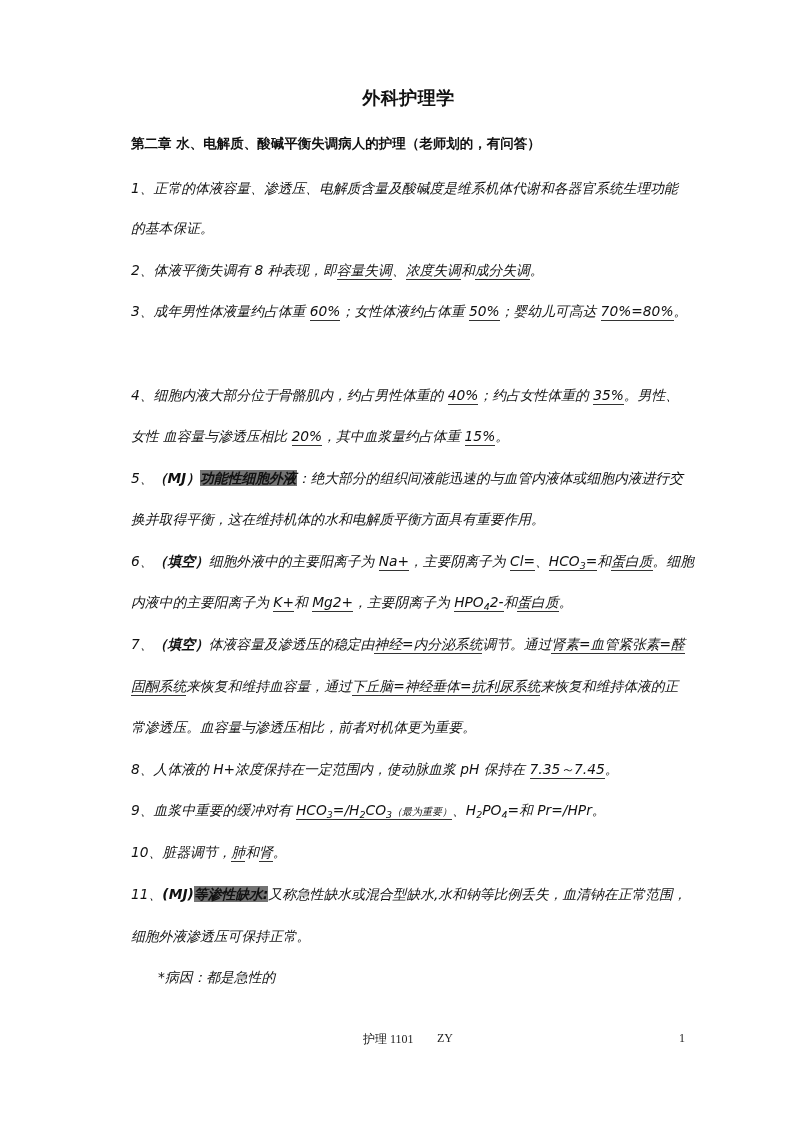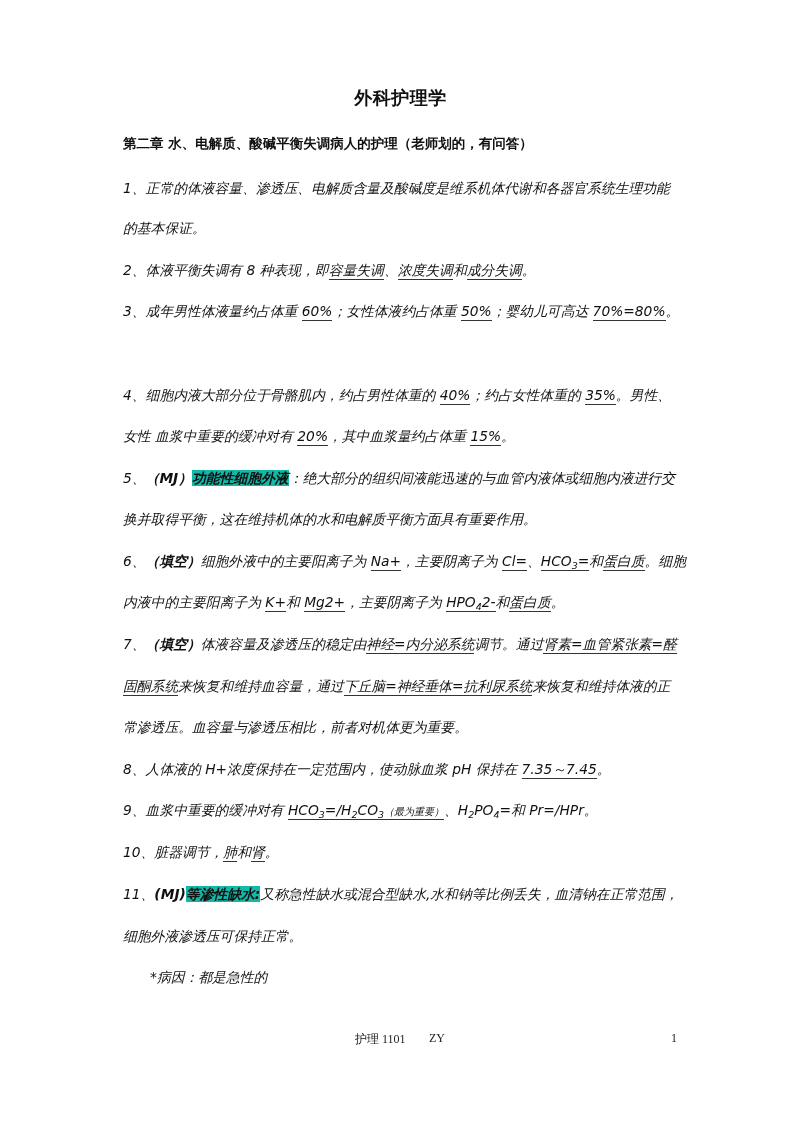--- a/index.html
+++ b/index.html
@@ -1,37 +1,37 @@
 <!DOCTYPE html>
 <html><head>
   <meta charset="utf-8">
   <style>
     html, body { margin: 0; padding: 0; background: #ffffff; }
     body {
       width: 793px; height: 1122px; position: relative; overflow: hidden;
       font-family: "DejaVu Sans", "Liberation Sans", sans-serif;
       color: #111111;
     }
-    .page { position: absolute; left: 4px; top: 0; width: 637px; height: 1122px; padding-left: 40px; }
+    .page { position: absolute; left: 12px; top: 0; width: 637px; height: 1122px; padding-left: 40px; }
     .title {
       position: absolute; left: 0; width: 793px; top: 86px; text-align: center;
       font-size: 18px; font-weight: bold; letter-spacing: 0.5px;
     }
     .chapter {
       position: absolute; left: 119px; top: 135px;
       font-size: 13.5px; font-weight: bold; white-space: nowrap;
     }
     .line {
       position: absolute; left: 119px; font-size: 13.8px; white-space: nowrap;
       line-height: 20px;
       font-style: italic;
     }
     .u { border-bottom: 1.3px solid #333; padding-bottom: 1px; }
     .b { font-weight: bold; }
-    .hl { background: #14b8a6; font-weight: bold; }
+    .hl { background: #737373; font-weight: bold; }
     .sub { font-size: 9.5px; vertical-align: -3px; }
     .small { font-size: 10px; }
     .indent { left: 146px; text-align: center; }
     .footer {
       position: absolute; top: 1031px; font-family: "Liberation Serif", serif;
       font-size: 12px; color: #222;
     }
   </style>
 </head>
 <body>
@@ -51,21 +51,21 @@
   </div>
 
   <div class="line" style="top:301px">
     <span>3、</span><span>成年男性体液量约占体重 </span><span class="u">60%</span><span>；女性体液约占体重 </span><span class="u">50%</span><span>；婴幼儿可高达 </span><span class="u">70%=80%</span><span>。</span>
   </div>
 
   <div class="line" style="top:385px">
     <span>4、</span><span>细胞内液大部分位于骨骼肌内，约占男性体重的 </span><span class="u">40%</span><span>；约占女性体重的 </span><span class="u">35%</span><span>。男性、</span>
   </div>
   <div class="line" style="top:426px">
-    <span>女性  血浆中重要的缓冲对有 </span><span class="u">20%</span><span>，其中血浆量约占体重 </span><span class="u">15%</span><span>。</span>
+    <span>女性  血容量与渗透压相比 </span><span class="u">20%</span><span>，其中血浆量约占体重 </span><span class="u">15%</span><span>。</span>
   </div>
 
   <div class="line" style="top:468px">
     <span>5、</span><span class="b">（MJ）</span><span class="hl">功能性细胞外液</span><span>：绝大部分的组织间液能迅速的与血管内液体或细胞内液进行交</span>
   </div>
   <div class="line" style="top:509px">换并取得平衡，这在维持机体的水和电解质平衡方面具有重要作用。</div>
 
   <div class="line" style="top:551px">
     <span>6、</span><span class="b">（填空）</span><span>细胞外液中的主要阳离子为 </span><span class="u">Na+</span><span>，主要阴离子为 </span><span class="u">Cl=</span><span>、</span><span class="u"><span>HCO</span><span class="sub">3</span><span>=</span></span><span>和</span><span class="u">蛋白质</span><span>。细胞</span>
   </div>

